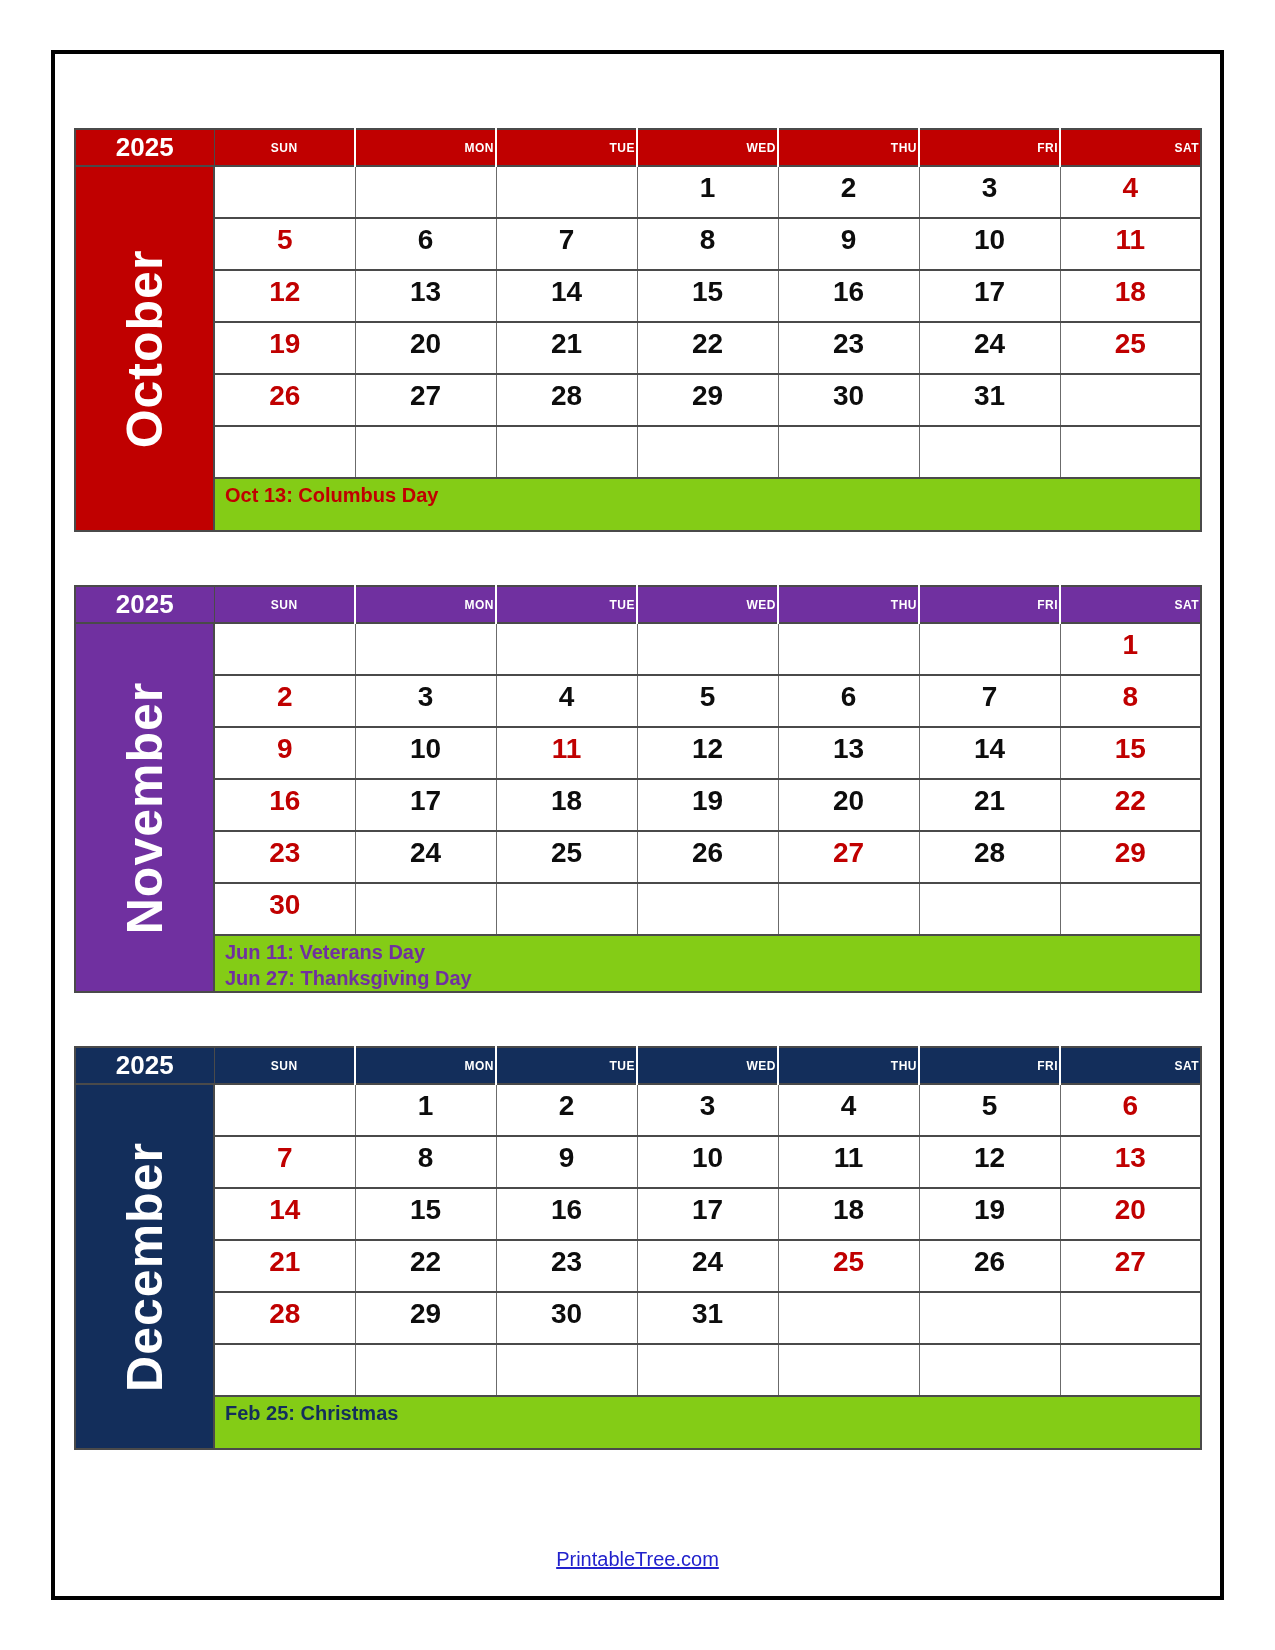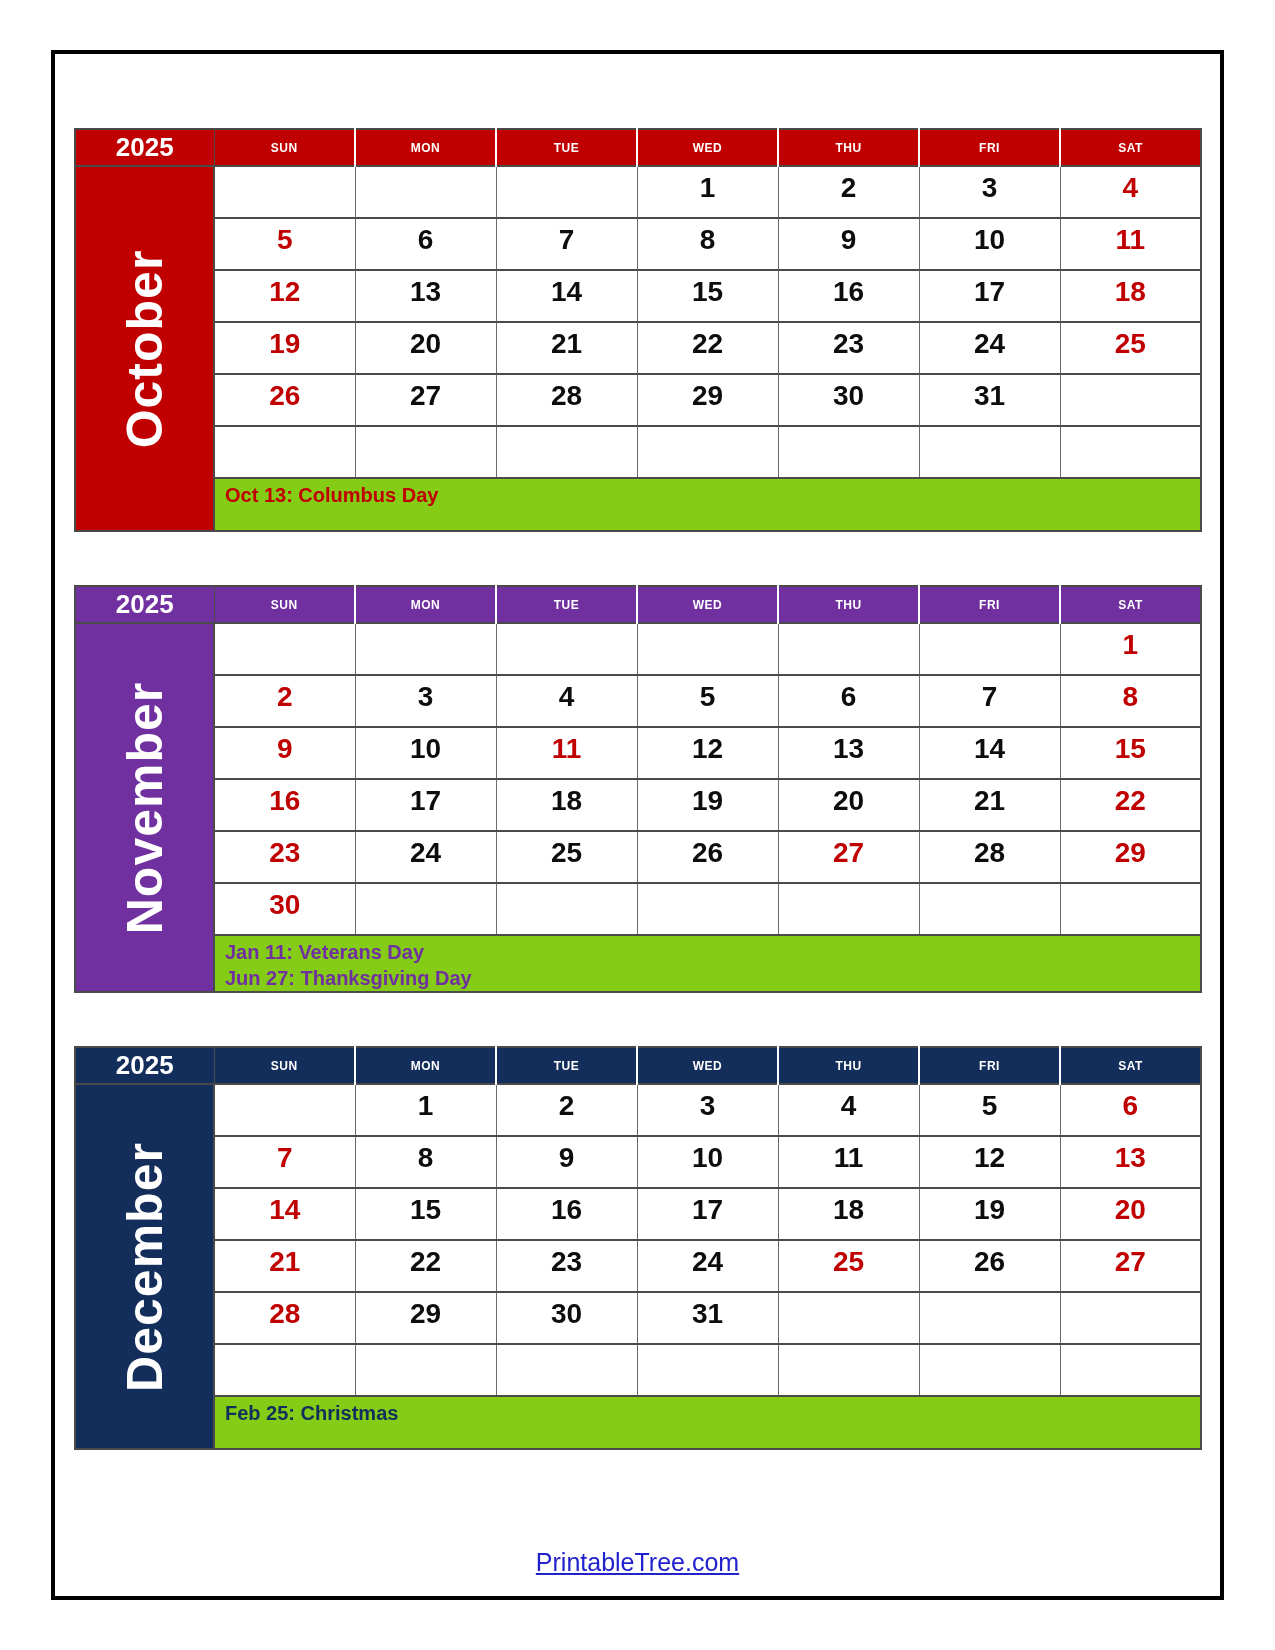--- a/index.html
+++ b/index.html
@@ -40,21 +40,21 @@
     border-right: 1px solid #4a4a4a;
   }
   td.hday {
     color: #ffffff;
     font-weight: 700;
     font-size: 12px;
     letter-spacing: 0.5px;
     text-align: center;
     vertical-align: middle;
   }
-  td.hday.wsep { border-left: 2px solid #ffffff; }
+  td.hday.wsep { border-left: 2px solid #ffffff; text-align: right; }
   tr.daterow { height: 52px; }
   td.day {
     background: #ffffff;
     font-weight: 700;
     font-size: 28px;
     text-align: center;
     vertical-align: top;
     padding-top: 5px;
     color: #0d0d0d;
     border-left: 1px solid #6b6b6b;
@@ -86,21 +86,21 @@
     font-size: 20px;
     font-weight: 700;
     line-height: 1.3;
     border-top: 2px solid #4a4a4a;
   }
   .footer {
     position: absolute;
     top: 1548px; left: 0;
     width: 1275px;
     text-align: center;
-    font-size: 25px;
+    font-size: 20px;
   }
   .footer a {
     color: #2222CC;
     text-decoration: underline;
     cursor: pointer;
   }
 </style>
 </head>
 <body>
 
@@ -247,21 +247,21 @@
           <td class="day red">30</td>
           <td class="day"></td>
           <td class="day"></td>
           <td class="day"></td>
           <td class="day"></td>
           <td class="day"></td>
           <td class="day"></td>
         </tr>
         <tr class="holrow">
           <td colspan="7" class="holidays" style="color: rgb(112, 48, 160);">
-            <div>Jan 11: Veterans Day</div>
+            <div>Jun 11: Veterans Day</div>
             <div>Jun 27: Thanksgiving Day</div>
           </td>
         </tr>
       </tbody>
     </table>
     <table class="cal">
       <tbody>
         <tr class="head">
           <td class="hyear" style="background: rgb(19, 46, 91);">2025</td>
           <td class="hday" style="background: rgb(19, 46, 91);">SUN</td>

